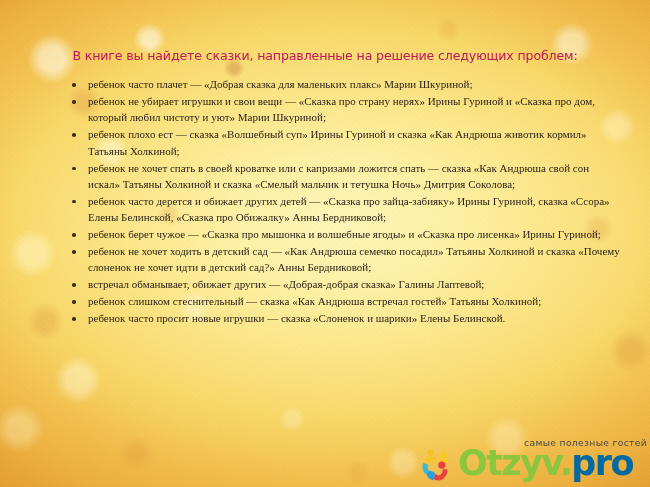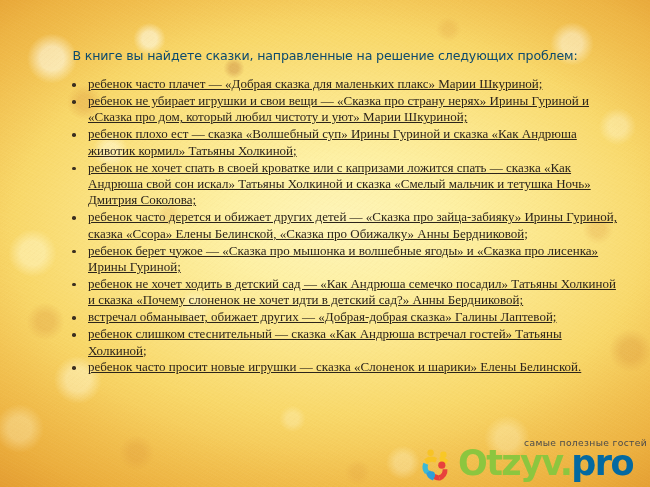--- a/index.html
+++ b/index.html
@@ -97,45 +97,44 @@
 
   .heading {
     position: absolute;
     left: 60px;
     top: 48px;
     width: 530px;
     text-align: center;
     font-family: "DejaVu Sans", sans-serif;
     font-size: 12.6px;
     line-height: 15px;
-    color: #0c4a6e;
+    color: #be185d;
     letter-spacing: -0.15px;
     white-space: nowrap;
   }
 
   .list {
     position: absolute;
     left: 62px;
     top: 76px;
     width: 560px;
     margin: 0;
     padding: 0;
     list-style: none;
   }
 
   .item {
     position: relative;
     padding-left: 26px;
     font-family: "Liberation Serif", serif;
-    font-size: 13px;
+    font-size: 11px;
     line-height: 16.4px;
     color: #2c241b;
     margin-bottom: 0.5px;
     text-align: left;
-    text-decoration: underline;
   }
   .item::before {
     content: "";
     position: absolute;
     left: 10px;
     top: 7px;
     width: 3.6px;
     height: 3.6px;
     border-radius: 50%;
     background: #3a2e20;

